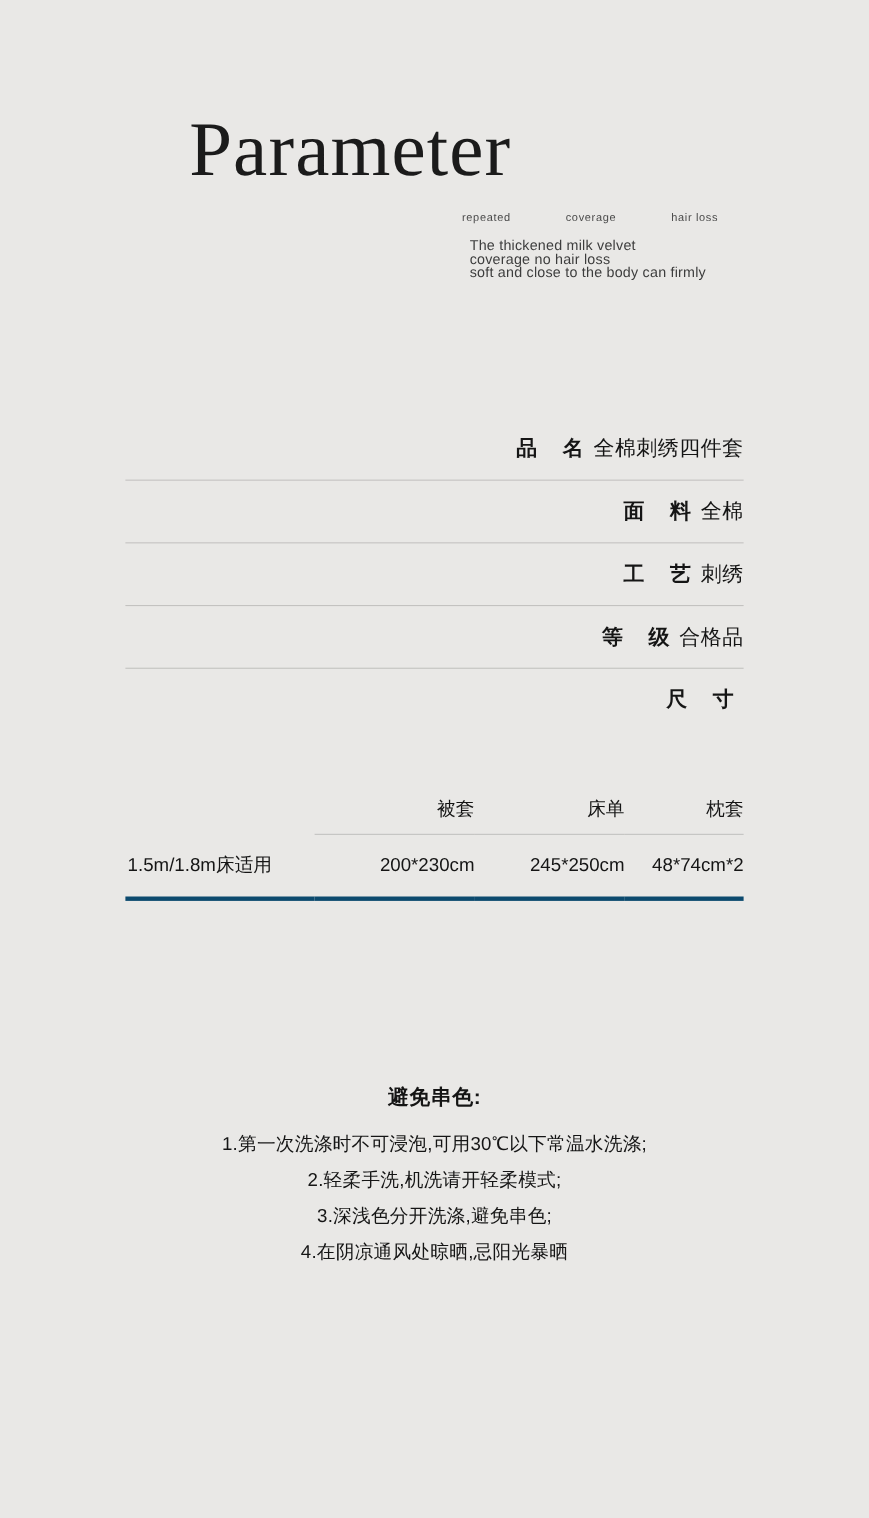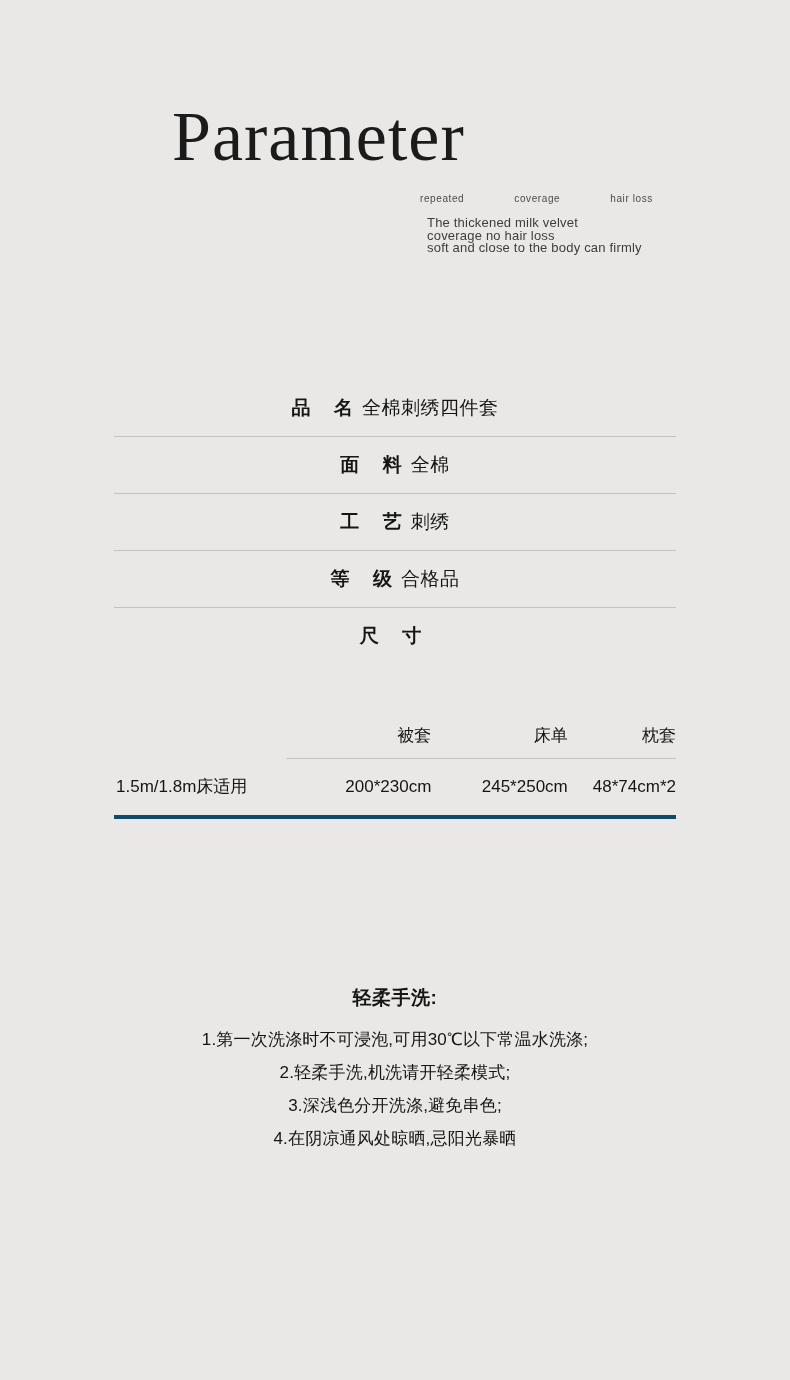--- a/index.html
+++ b/index.html
@@ -69,21 +69,21 @@
   
   .spec-list {
     position: absolute;
     left: 114px;
     top: 380px;
     width: 562px;
   }
   .spec-row {
     display: flex;
     align-items: center;
-    justify-content: center;
+    justify-content: flex-end;
     height: 56px;
     border-bottom: 1px solid #c3c2c0;
   }
   .spec-row.last {
     border-bottom: none;
   }
   .spec-label {
     font-size: 19px;
     font-weight: 700;
     letter-spacing: 9px;
@@ -211,20 +211,20 @@
       <tr>
         <td class="rowhead">1.5m/1.8m床适用</td>
         <td>200*230cm</td>
         <td>245*250cm</td>
         <td>48*74cm*2</td>
       </tr>
     </tbody>
   </table>
 
   <div class="wash">
-    <div class="wash-title">轻柔手洗:</div>
+    <div class="wash-title">避免串色:</div>
     <div class="wash-line">1.第一次洗涤时不可浸泡,可用30℃以下常温水洗涤;</div>
     <div class="wash-line">2.轻柔手洗,机洗请开轻柔模式;</div>
     <div class="wash-line">3.深浅色分开洗涤,避免串色;</div>
     <div class="wash-line">4.在阴凉通风处晾晒,忌阳光暴晒</div>
   </div>
 
 </div>
 
 </body></html>

